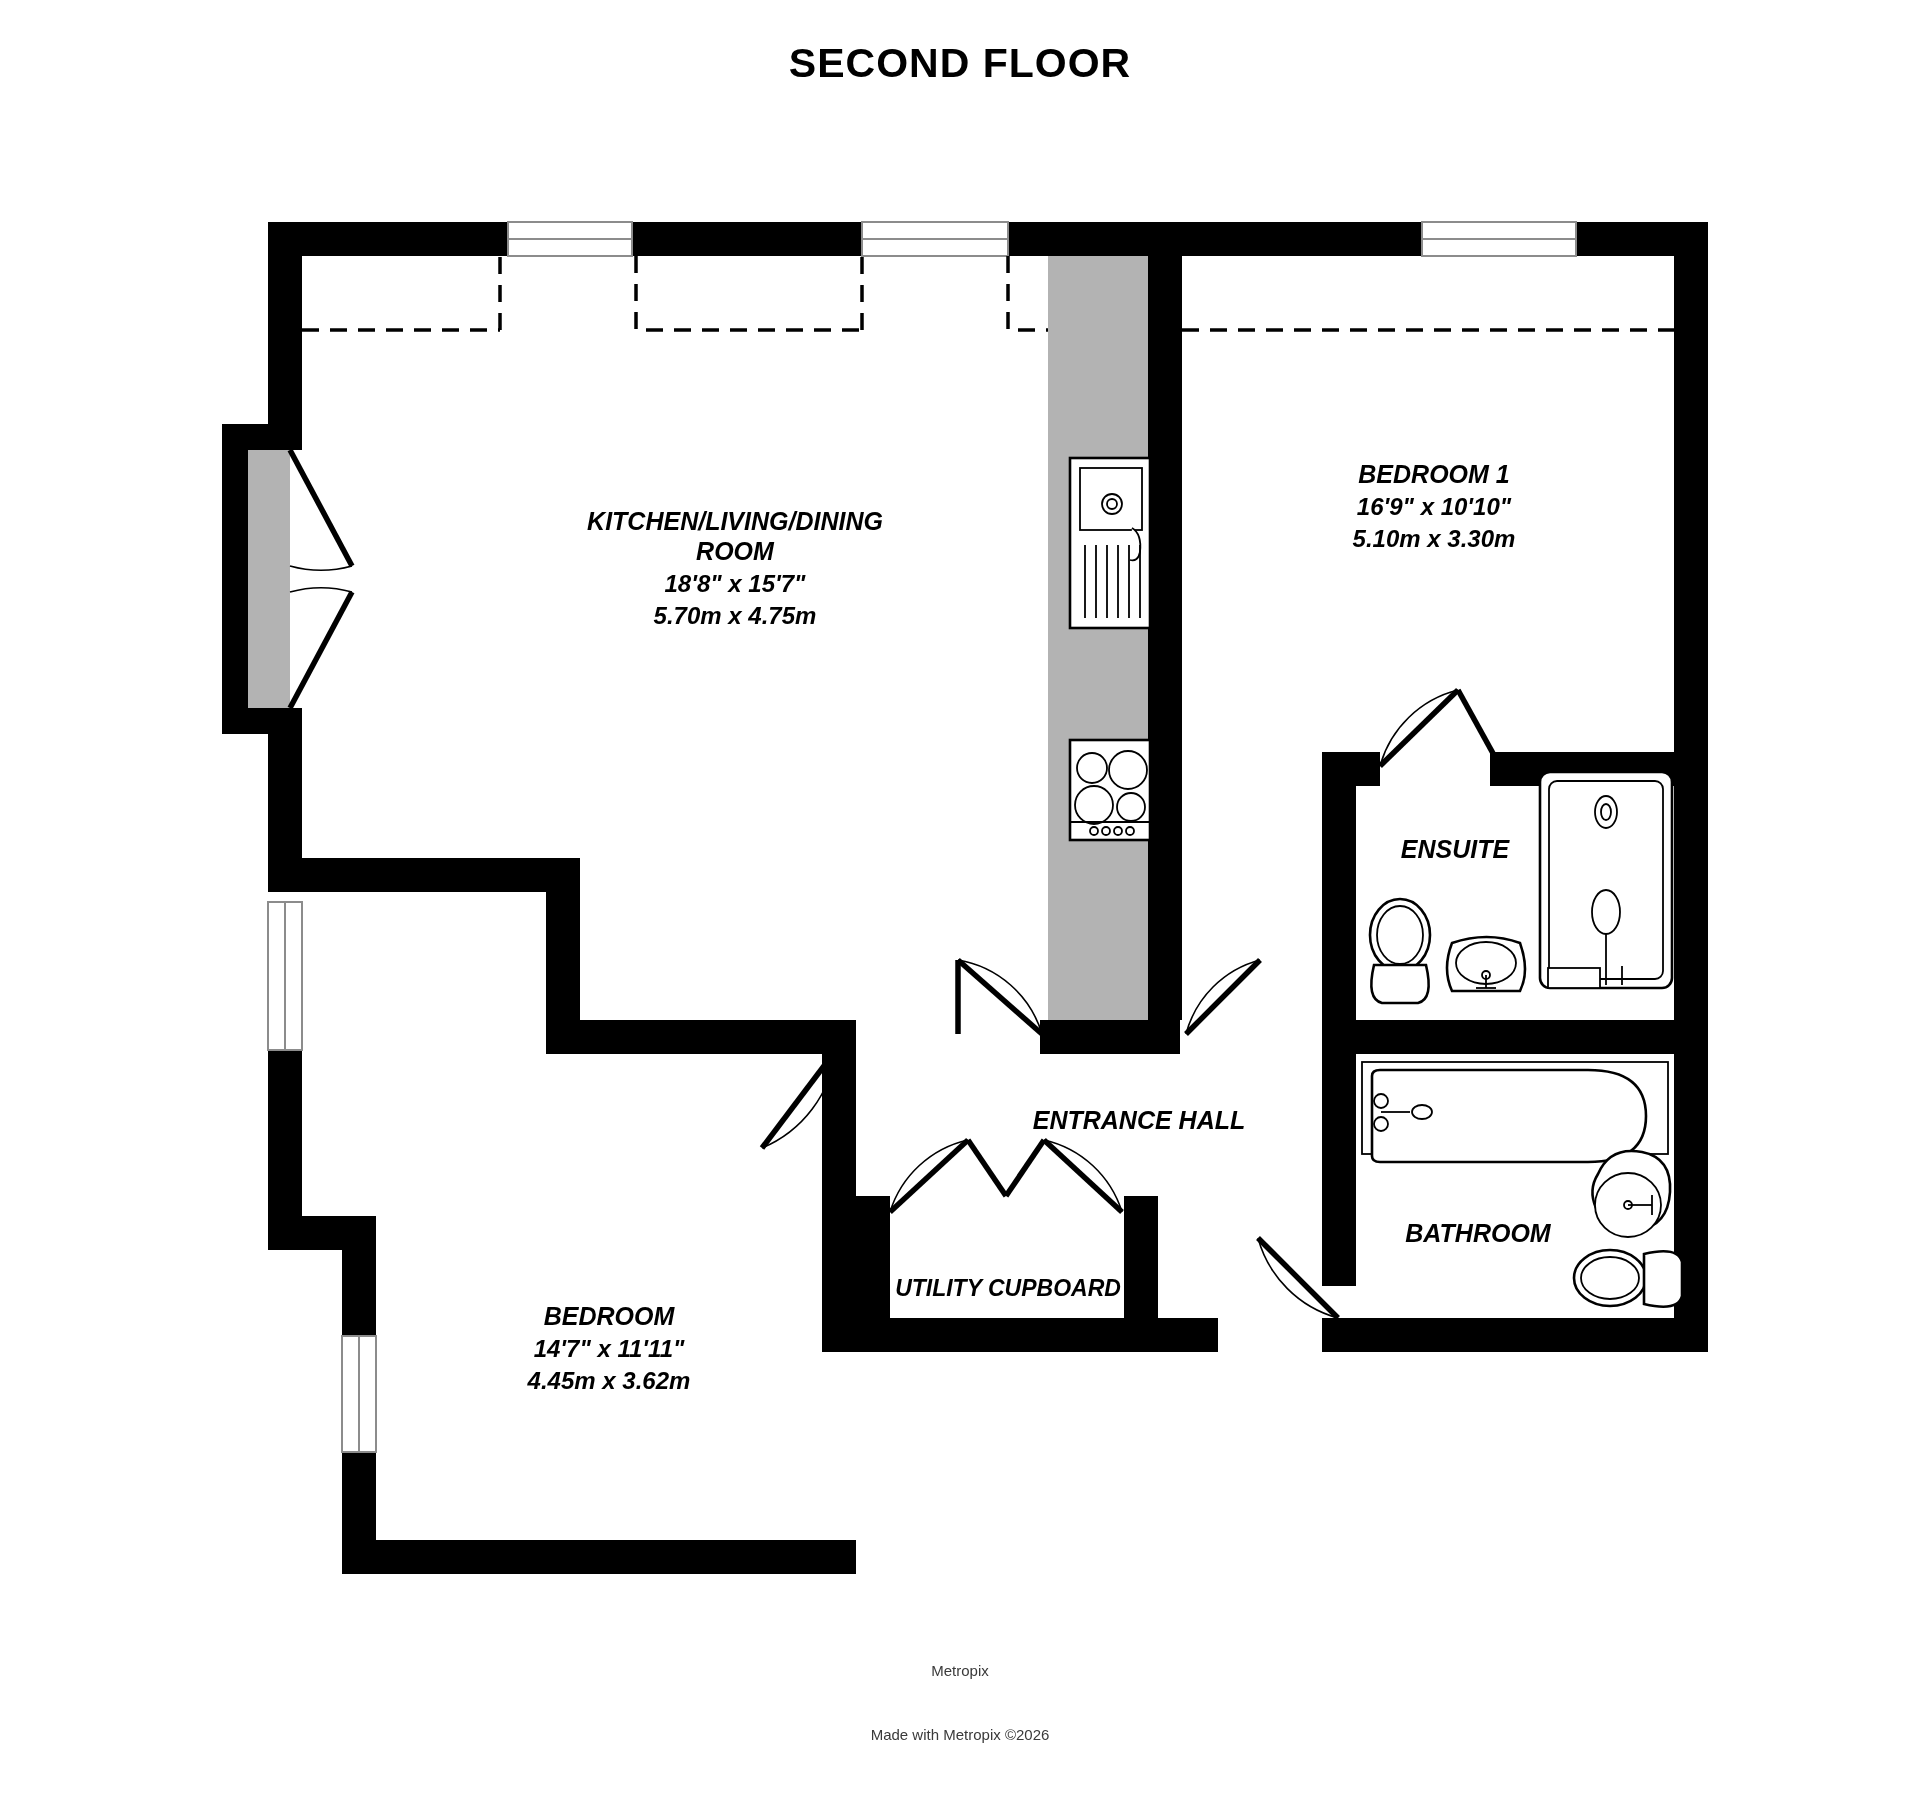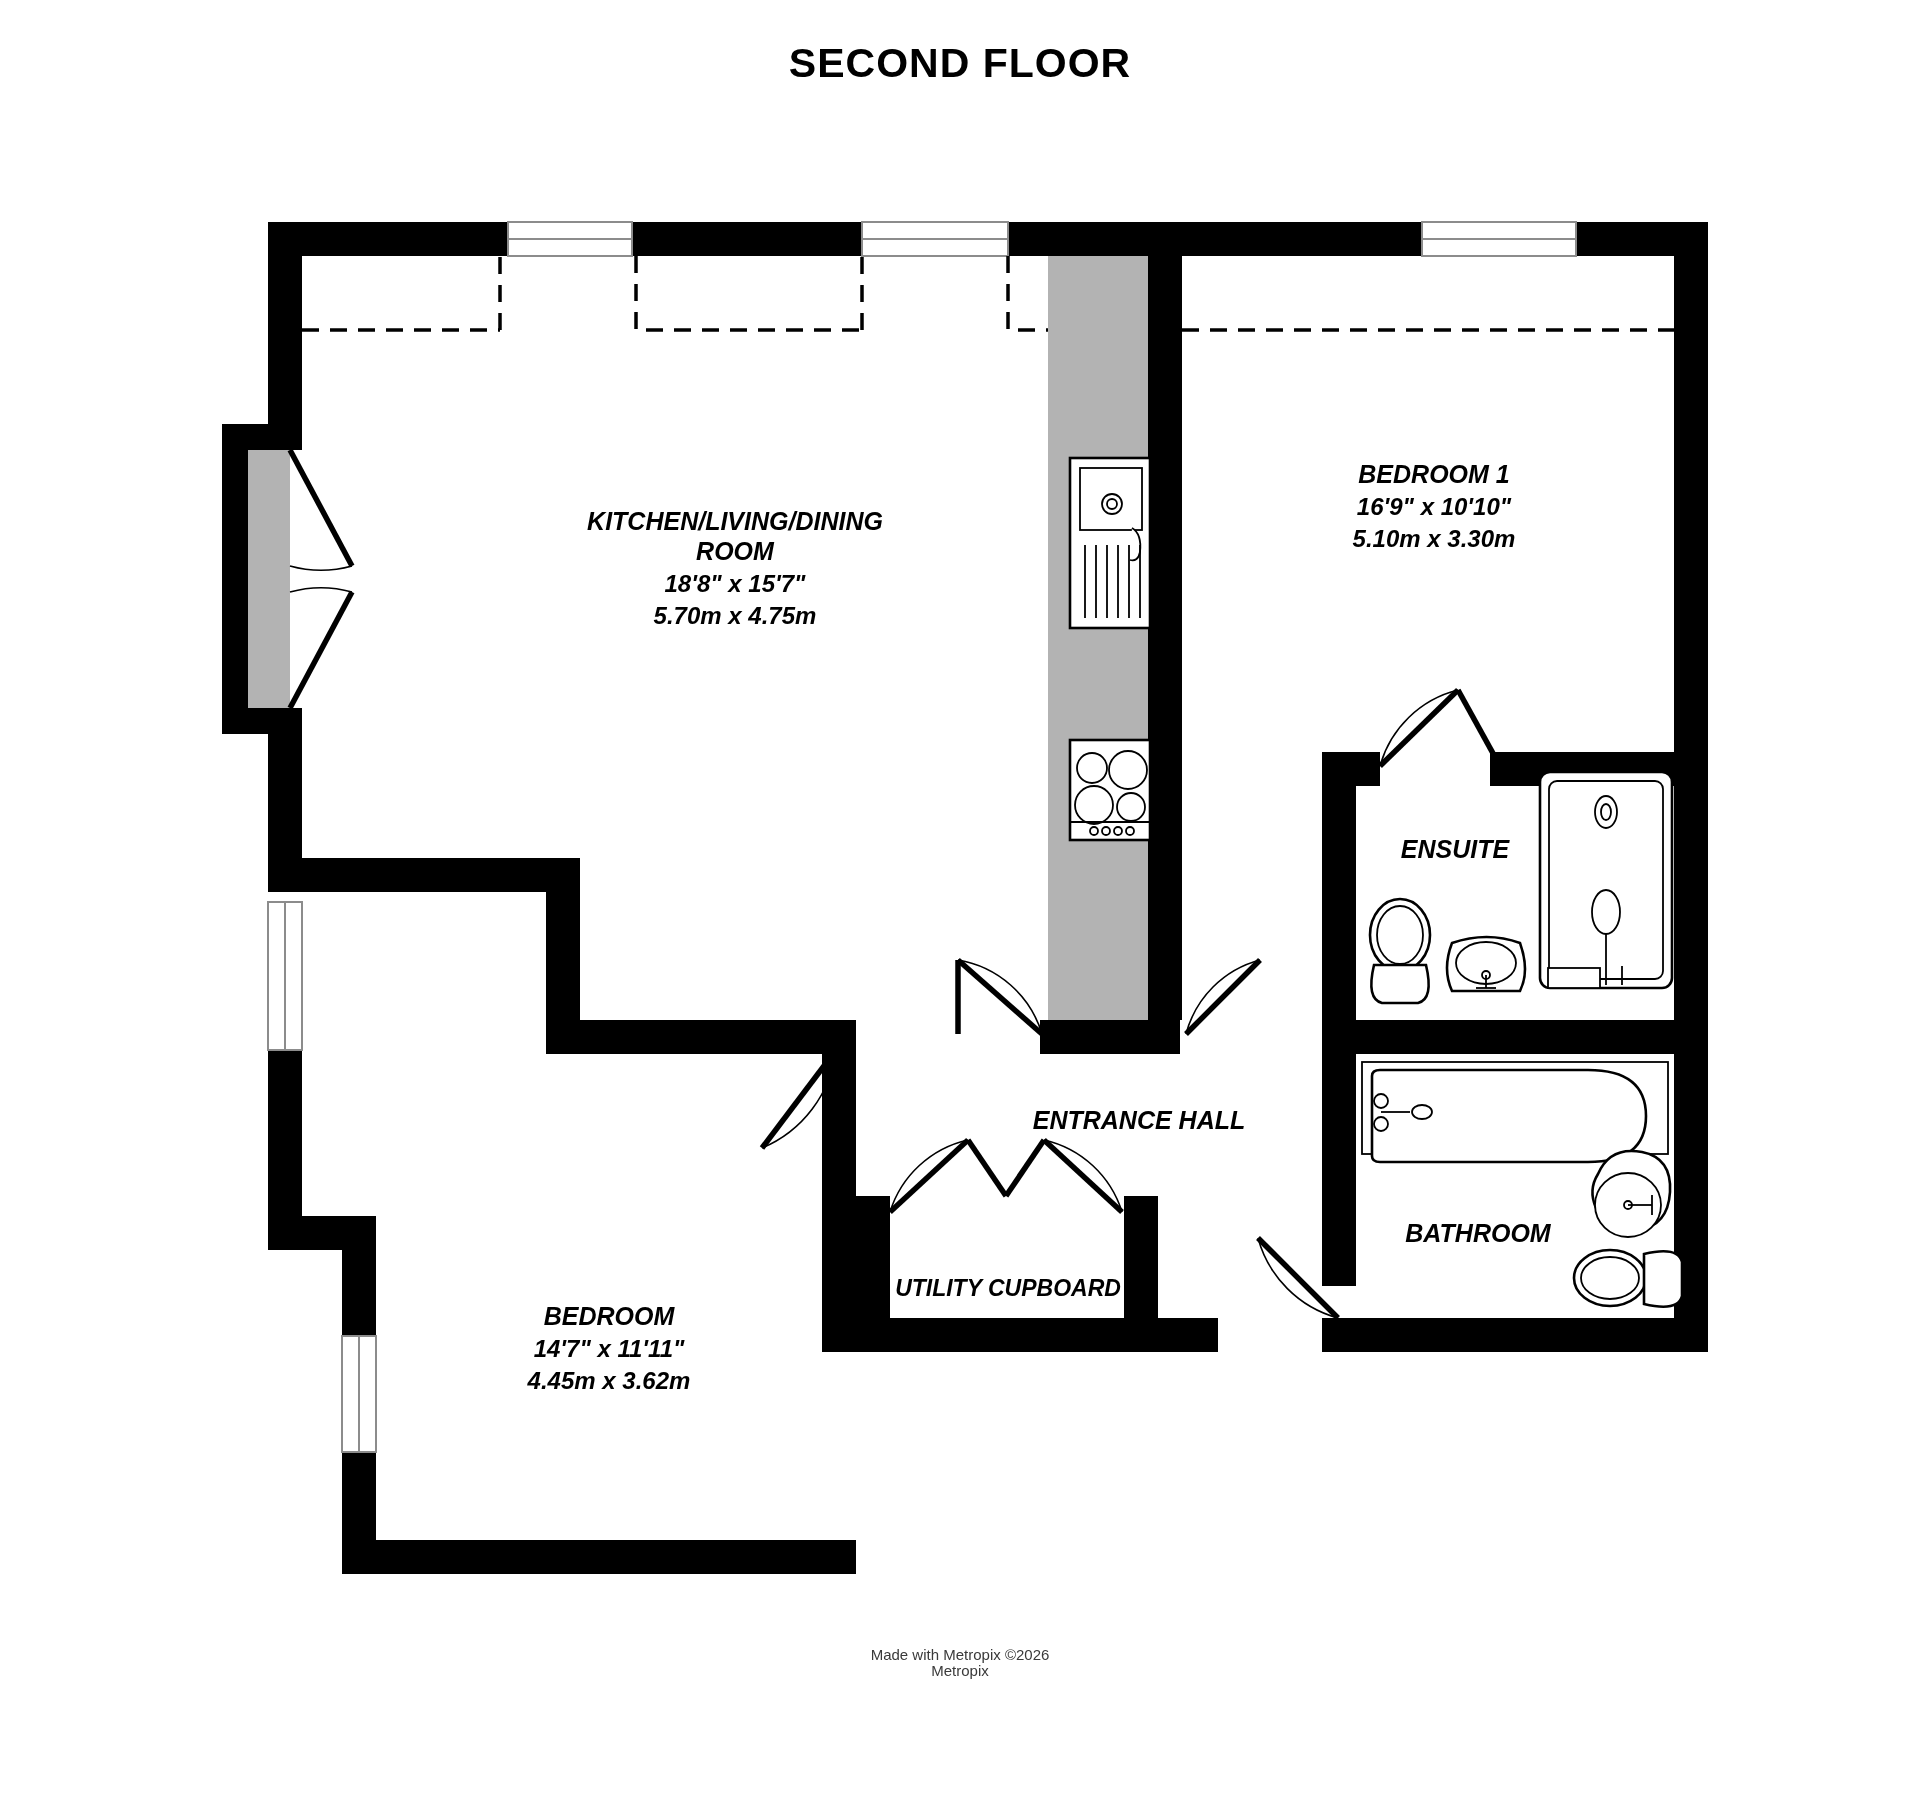--- a/index.html
+++ b/index.html
@@ -35,21 +35,21 @@
   .footer-block {
     position: absolute;
     left: 0;
     width: 1920px;
     text-align: center;
     color: #3a3a3a;
     font-size: 15px;
     line-height: 1.45;
   }
   #footer-line-1 { top: 1660px; }
-  #footer-line-2 { top: 1644px; }
+  #footer-line-2 { top: 1724px; }
 
   
   .room-label {
     font-family: "Liberation Sans", sans-serif;
     font-weight: bold;
     font-style: italic;
     fill: #000;
     text-anchor: middle;
   }
   .room-name { font-size: 25px; }

